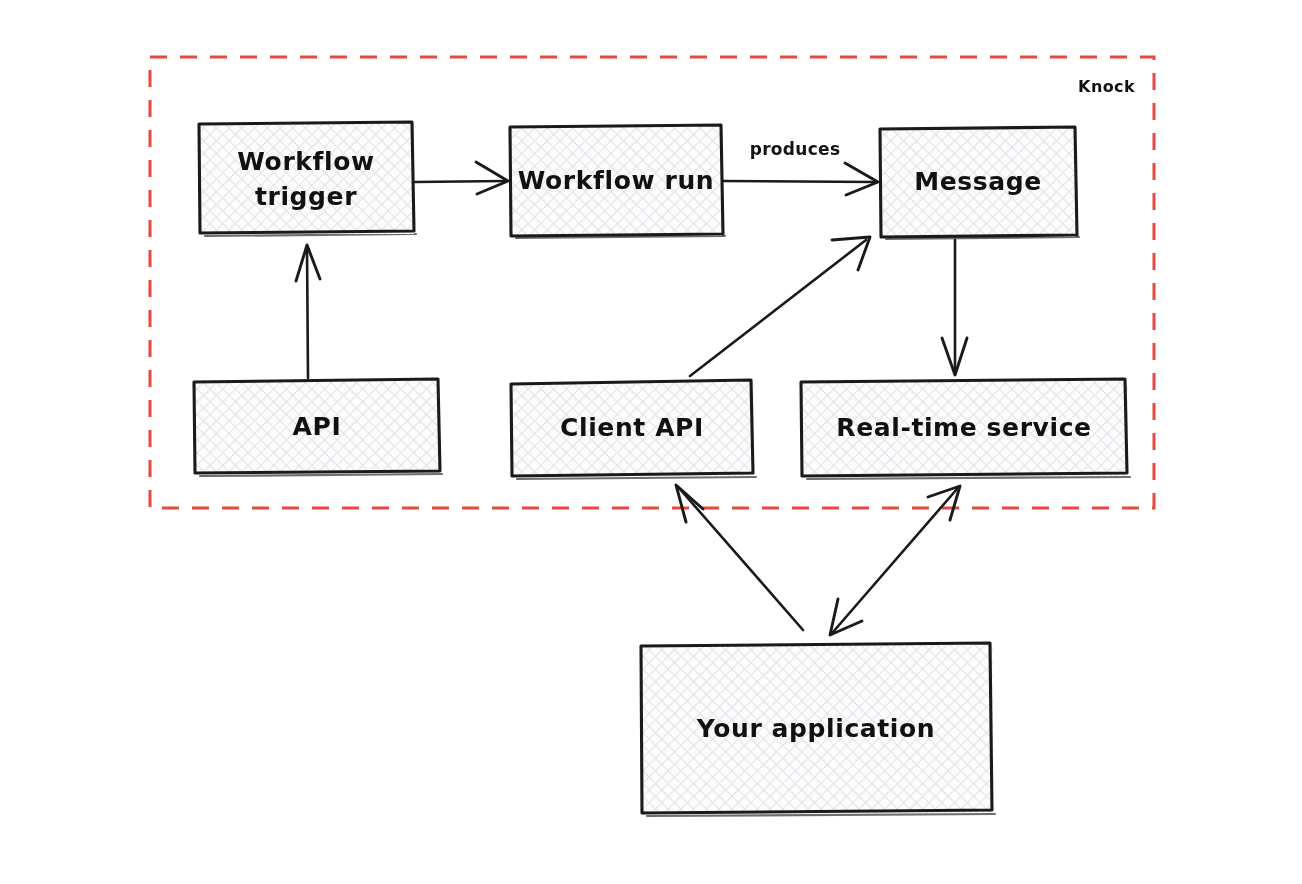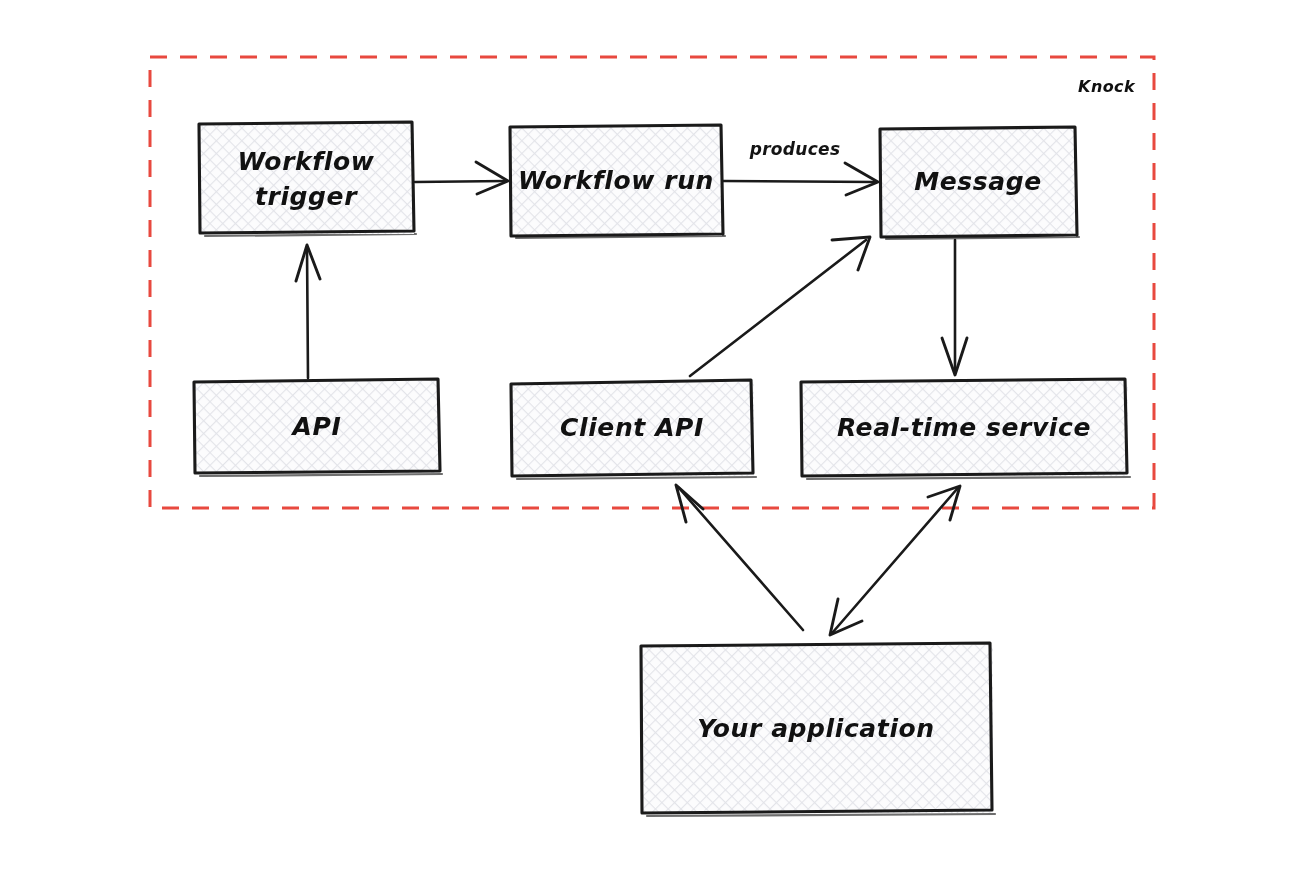--- a/index.html
+++ b/index.html
@@ -12,21 +12,20 @@
     width: 1302px;
     height: 884px;
     overflow: hidden;
     font-family: "DejaVu Sans", sans-serif;
   }
   #diagram-root {
     position: relative;
     width: 1152px;
     height: 884px;
     background: #ffffff;
-    font-style: italic;
   }
   svg#diagram-canvas {
     display: block;
     width: 1302px;
     height: 884px;
   }
   .node-label {
     font-family: "DejaVu Sans", sans-serif;
     font-weight: 700;
     font-size: 25px;

